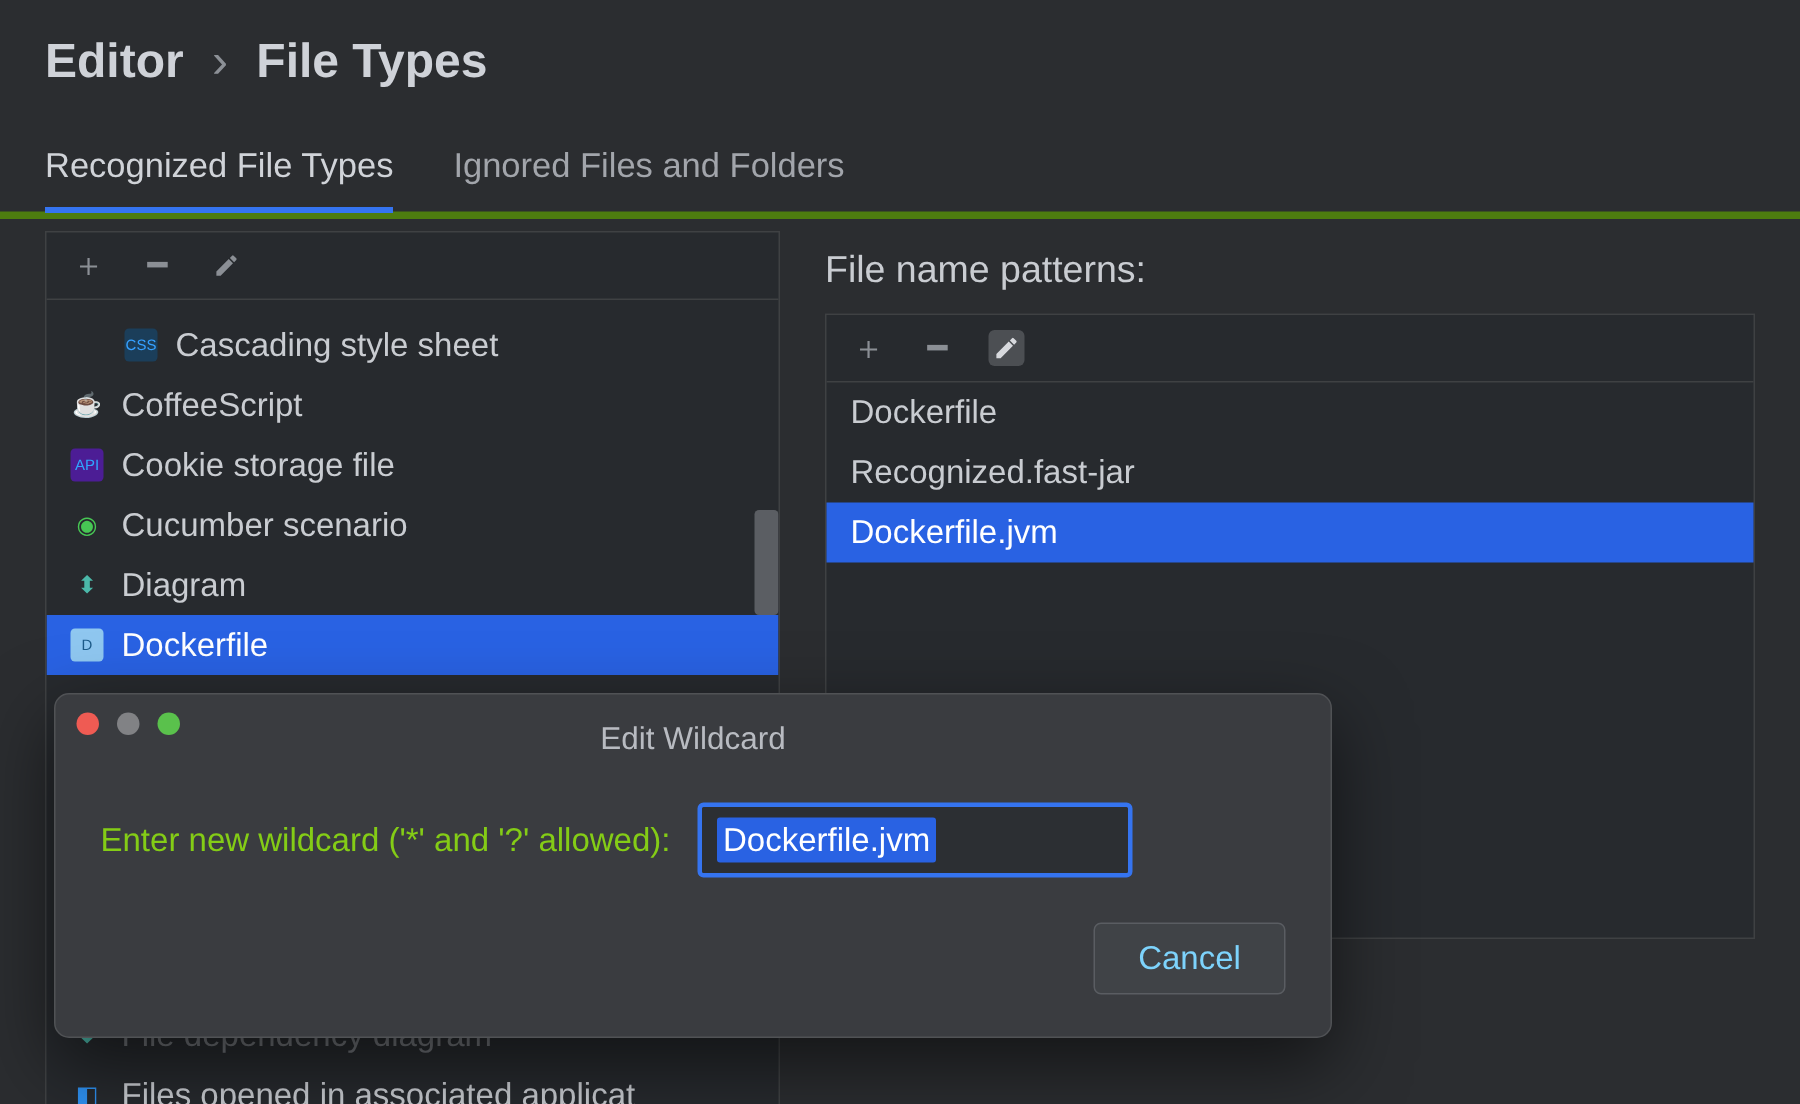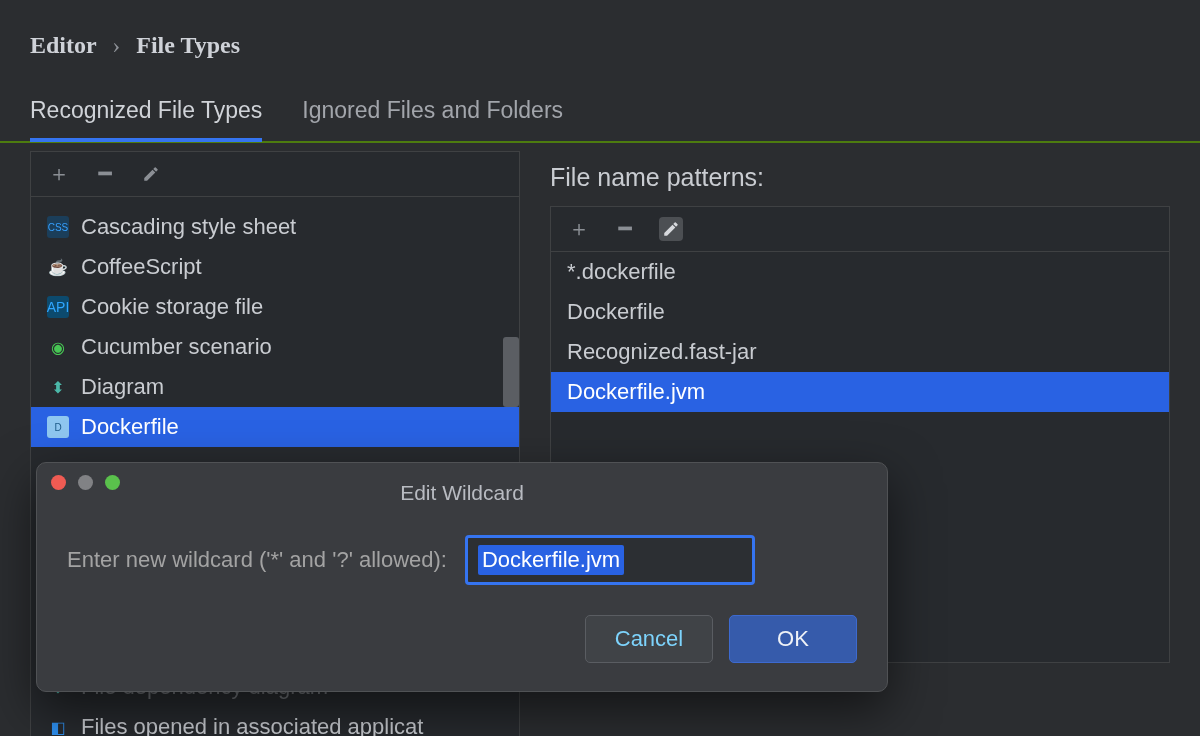--- a/index.html
+++ b/index.html
@@ -9,33 +9,32 @@
     font-size: 20px;
     color: #c9ccd1;
     width: 1200px;
     height: 736px;
     overflow: hidden;
     position: relative;
   }
 
   
   .breadcrumb {
-    padding: 32px 30px 12px;
-    font-size: 24px;
+    padding: 22px 30px 12px;
+    font-size: 32px;
     font-weight: 700;
     color: #cfd2d8;
-    font-family: Liberation Serif, serif;
   }
   .breadcrumb .sep { padding: 0 10px; font-weight: 400; color: #8c9096; }
 
   
   .tabs {
     display: flex;
     padding: 26px 30px 0;
-    border-bottom: 2px solid #4d7c0f;
+    border-bottom: 5px solid #4d7c0f;
     gap: 40px;
     font-size: 23px;
     color: #a2a5ab;
   }
   .tab { padding-bottom: 14px; cursor: pointer; }
   .tab.active { color: #d0d3d8; border-bottom: 4px solid #3574f0; margin-bottom: -1px; font-weight: 400; }
 
   
   .main {
     display: flex;
@@ -134,21 +133,21 @@
     align-items:flex-end;
     justify-content:center;
   }
   .trafficlights {
     position:absolute; left:14px; top:12px; display:flex; gap:12px;
   }
   .trafficlights span { width:15px; height:15px; border-radius:50%; }
   .tl-close{background:#ef5b53;} .tl-min{background:#818285;} .tl-max{background:#5ac14c;}
   .modal-title { font-size:21px; color:#b8bbc1; }
   .modal-body { padding: 30px 30px 6px 30px; display:flex; align-items:center; gap:18px;}
-  .modal-label { font-size:22px; color:#a3a3a3; }
+  .modal-label { font-size:22px; color:#84cc16; }
   .modal-input-wrap {
     background:#2c2f33;
     border:3px solid #3574f0;
     border-radius:4px;
     height:50px;
     flex:0 0 290px;
     display:flex; align-items:center;
     padding:0 10px;
   }
   .modal-input {
@@ -167,23 +166,23 @@
     border-radius:5px;
     border:1px solid #5a5d62;
     background:#404347; color:#7dd3fc;
     font-size:22px;
     display:flex;align-items:center;justify-content:center;
     cursor:pointer;
   }
   .btn.primary { background:#365bab; border-color:#3d6ad0; color:#eef1f6;}
 
   
-  .i-css{color:#36a0ff;background:#1b3e5a;border-radius:3px;font-size:10px;padding:1px 2px;}
+  .i-css{color:#36a0ff;background:#1b3e5a;border-radius:3px;font-size:10px;padding:1px 2px;margin-left:36px;}
   .i-yellow{color:#d1b24a;}
-  .i-api{font-size:14px;padding:1px 1px;border-radius:3px;background:#0c4a6e;color:#2fa6ff;}
+  .i-api{font-size:10px;padding:1px 1px;border-radius:3px;background:#4c1d95;color:#2fa6ff;}
   .i-green{color:#47c754;}
   .i-blue{color:#2e90f0;}
   .i-teal{color:#4bb8a9;}
 </style>
 </head>
 <body>
 
 <div class="breadcrumb">
   <span>Editor</span>
   <span class="sep">›</span>
@@ -257,21 +256,20 @@
       <div class="toolbar">
         <span class="tbtn">＋</span>
         <span class="tbtn">━</span>
         <span class="tbtn pressed">
           <svg width="18" height="18" viewBox="0 0 24 24" fill="#d7d9dd">
               <path d="M3 17.25V21h3.75l11-11-3.75-3.75-11 11zM20.7 7.05a1 1 0 0 0 0-1.4l-2.35-2.35a1 1 0 0 0-1.4 0L15 5.25 18.75 9l1.95-1.95z"></path>
             </svg>
         </span>
       </div>
       <div>
-        <div class="pattern-row">*.dockerfile</div>
         <div class="pattern-row">Dockerfile</div>
         <div class="pattern-row">Recognized.fast-jar</div>
         <div class="pattern-row selected">Dockerfile.jvm</div>
         <div style="height:250px"></div>
       </div>
     </div>
   </div>
 </div>
 
 <div class="modal">
@@ -284,15 +282,14 @@
     <span class="modal-title">Edit Wildcard</span>
   </div>
   <div class="modal-body">
     <span class="modal-label">Enter new wildcard ('*' and '?' allowed):</span>
     <div class="modal-input-wrap">
       <span class="modal-input">Dockerfile.jvm</span>
     </div>
   </div>
   <div class="modal-footer">
     <div class="btn">Cancel</div>
-    <div class="btn primary">OK</div>
   </div>
 </div>
 
 </body></html>

